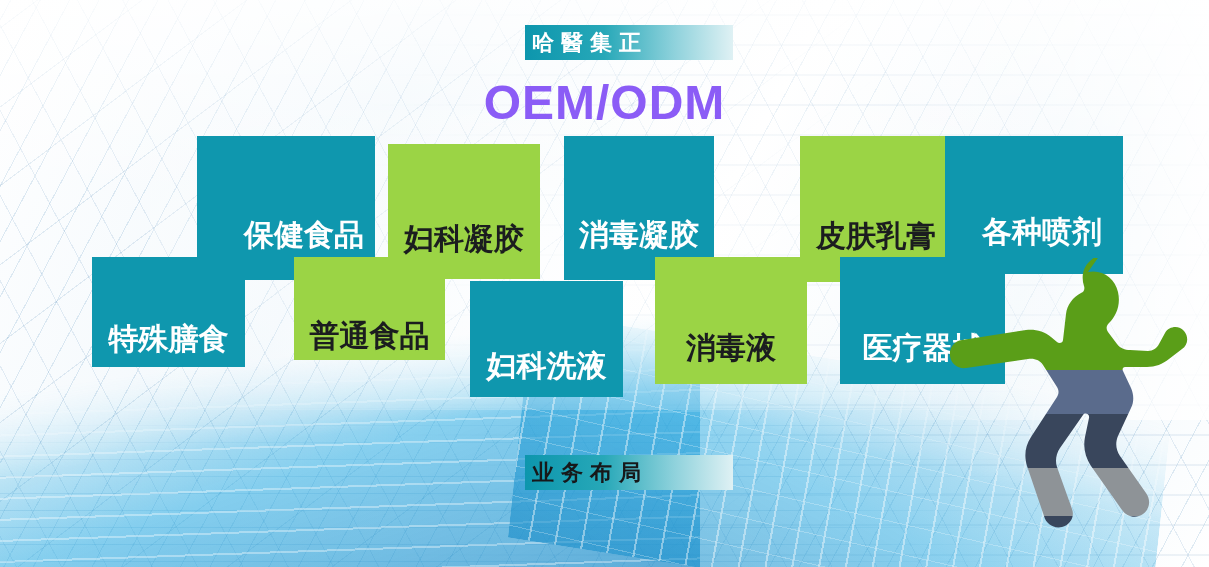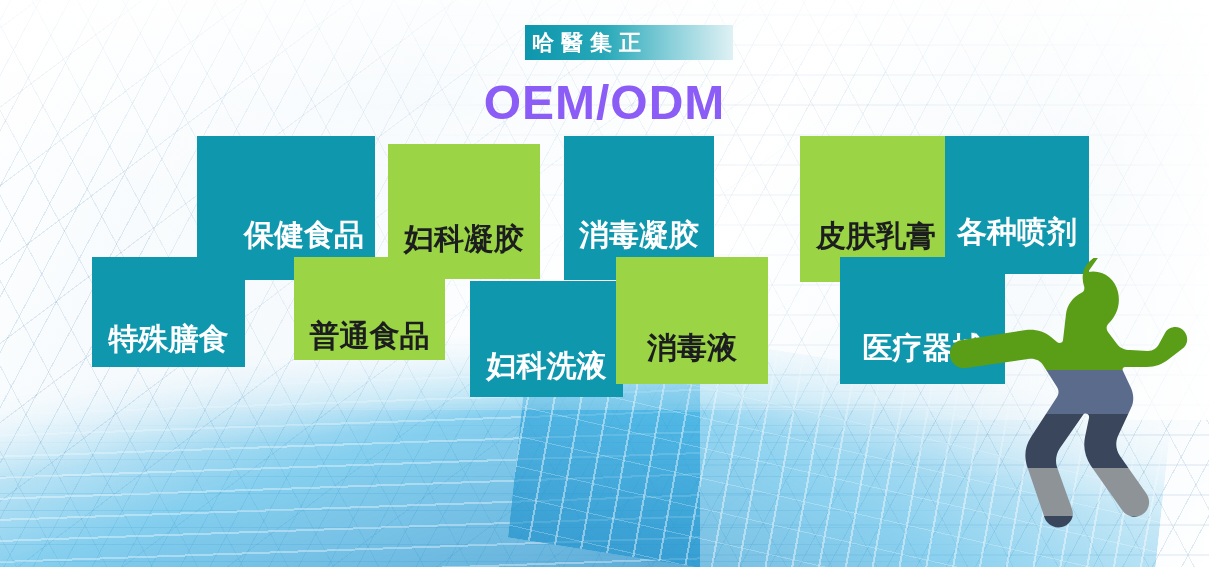--- a/index.html
+++ b/index.html
@@ -191,40 +191,43 @@
       </div>
       <div class="cat green top" style="left: 388px; top: 136px; width: 152px; height: 135px; margin-top: 8px;">
         <span class="cat-label">妇科凝胶</span>
       </div>
       <div class="cat teal top" style="left: 564px; top: 136px; width: 150px; height: 144px;">
         <span class="cat-label">消毒凝胶</span>
       </div>
       <div class="cat green top" style="left: 760px; top: 136px; width: 152px; height: 146px; margin-left: 40px;">
         <span class="cat-label">皮肤乳膏</span>
       </div>
-      <div class="cat teal top" style="left: 945px; top: 136px; width: 144px; height: 138px;">
+      <div class="cat teal top" style="left: 945px; top: 136px; width: 162px; height: 138px; padding-left: 16px;">
         <span class="cat-label">各种喷剂</span>
       </div>
       <div class="cat teal bottom" style="left: 92px; top: 257px; width: 153px; height: 110px;">
         <span class="cat-label">特殊膳食</span>
       </div>
       <div class="cat green bottom" style="left: 294px; top: 257px; width: 151px; height: 103px;">
         <span class="cat-label">普通食品</span>
       </div>
       <div class="cat teal bottom" style="left: 470px; top: 257px; width: 153px; height: 116px; margin-top: 24px;">
         <span class="cat-label">妇科洗液</span>
       </div>
-      <div class="cat green bottom" style="left: 616px; top: 257px; width: 152px; height: 127px;">
+      <div class="cat green bottom" style="left: 655px; top: 257px; width: 152px; height: 127px;">
         <span class="cat-label">消毒液</span>
       </div>
       <div class="cat teal bottom" style="left: 840px; top: 257px; width: 165px; height: 127px;">
         <span class="cat-label">医疗器械</span>
       </div>
     </div>
 
+  <div class="ribbon" id="ribbon-bottom">
+    <span class="ribbon-text">业务布局</span>
+  </div>
 
   <svg id="runner" viewBox="0 0 300 300">
     <defs>
       <clipPath id="bodyClip">
 
         <path d="M183 14 c14,-3 27,6 30,20 c3,13 -2,24 -9,31 c-3,3 -3,6 -1,9
                  l9,12 c3,4 8,6 13,6 l18,1 c5,0 9,-3 11,-7 l6,-11 c4,-7 14,-8 19,-2
                  c5,6 4,14 -2,18 l-13,10 c-6,5 -14,8 -22,8 l-22,0
                  c-2,0 -3,2 -2,4 l8,17 c3,7 3,14 0,20 l-13,28
                  c-3,7 -2,14 2,20 l26,37 c5,7 4,16 -3,21 c-7,5 -16,3 -21,-4

